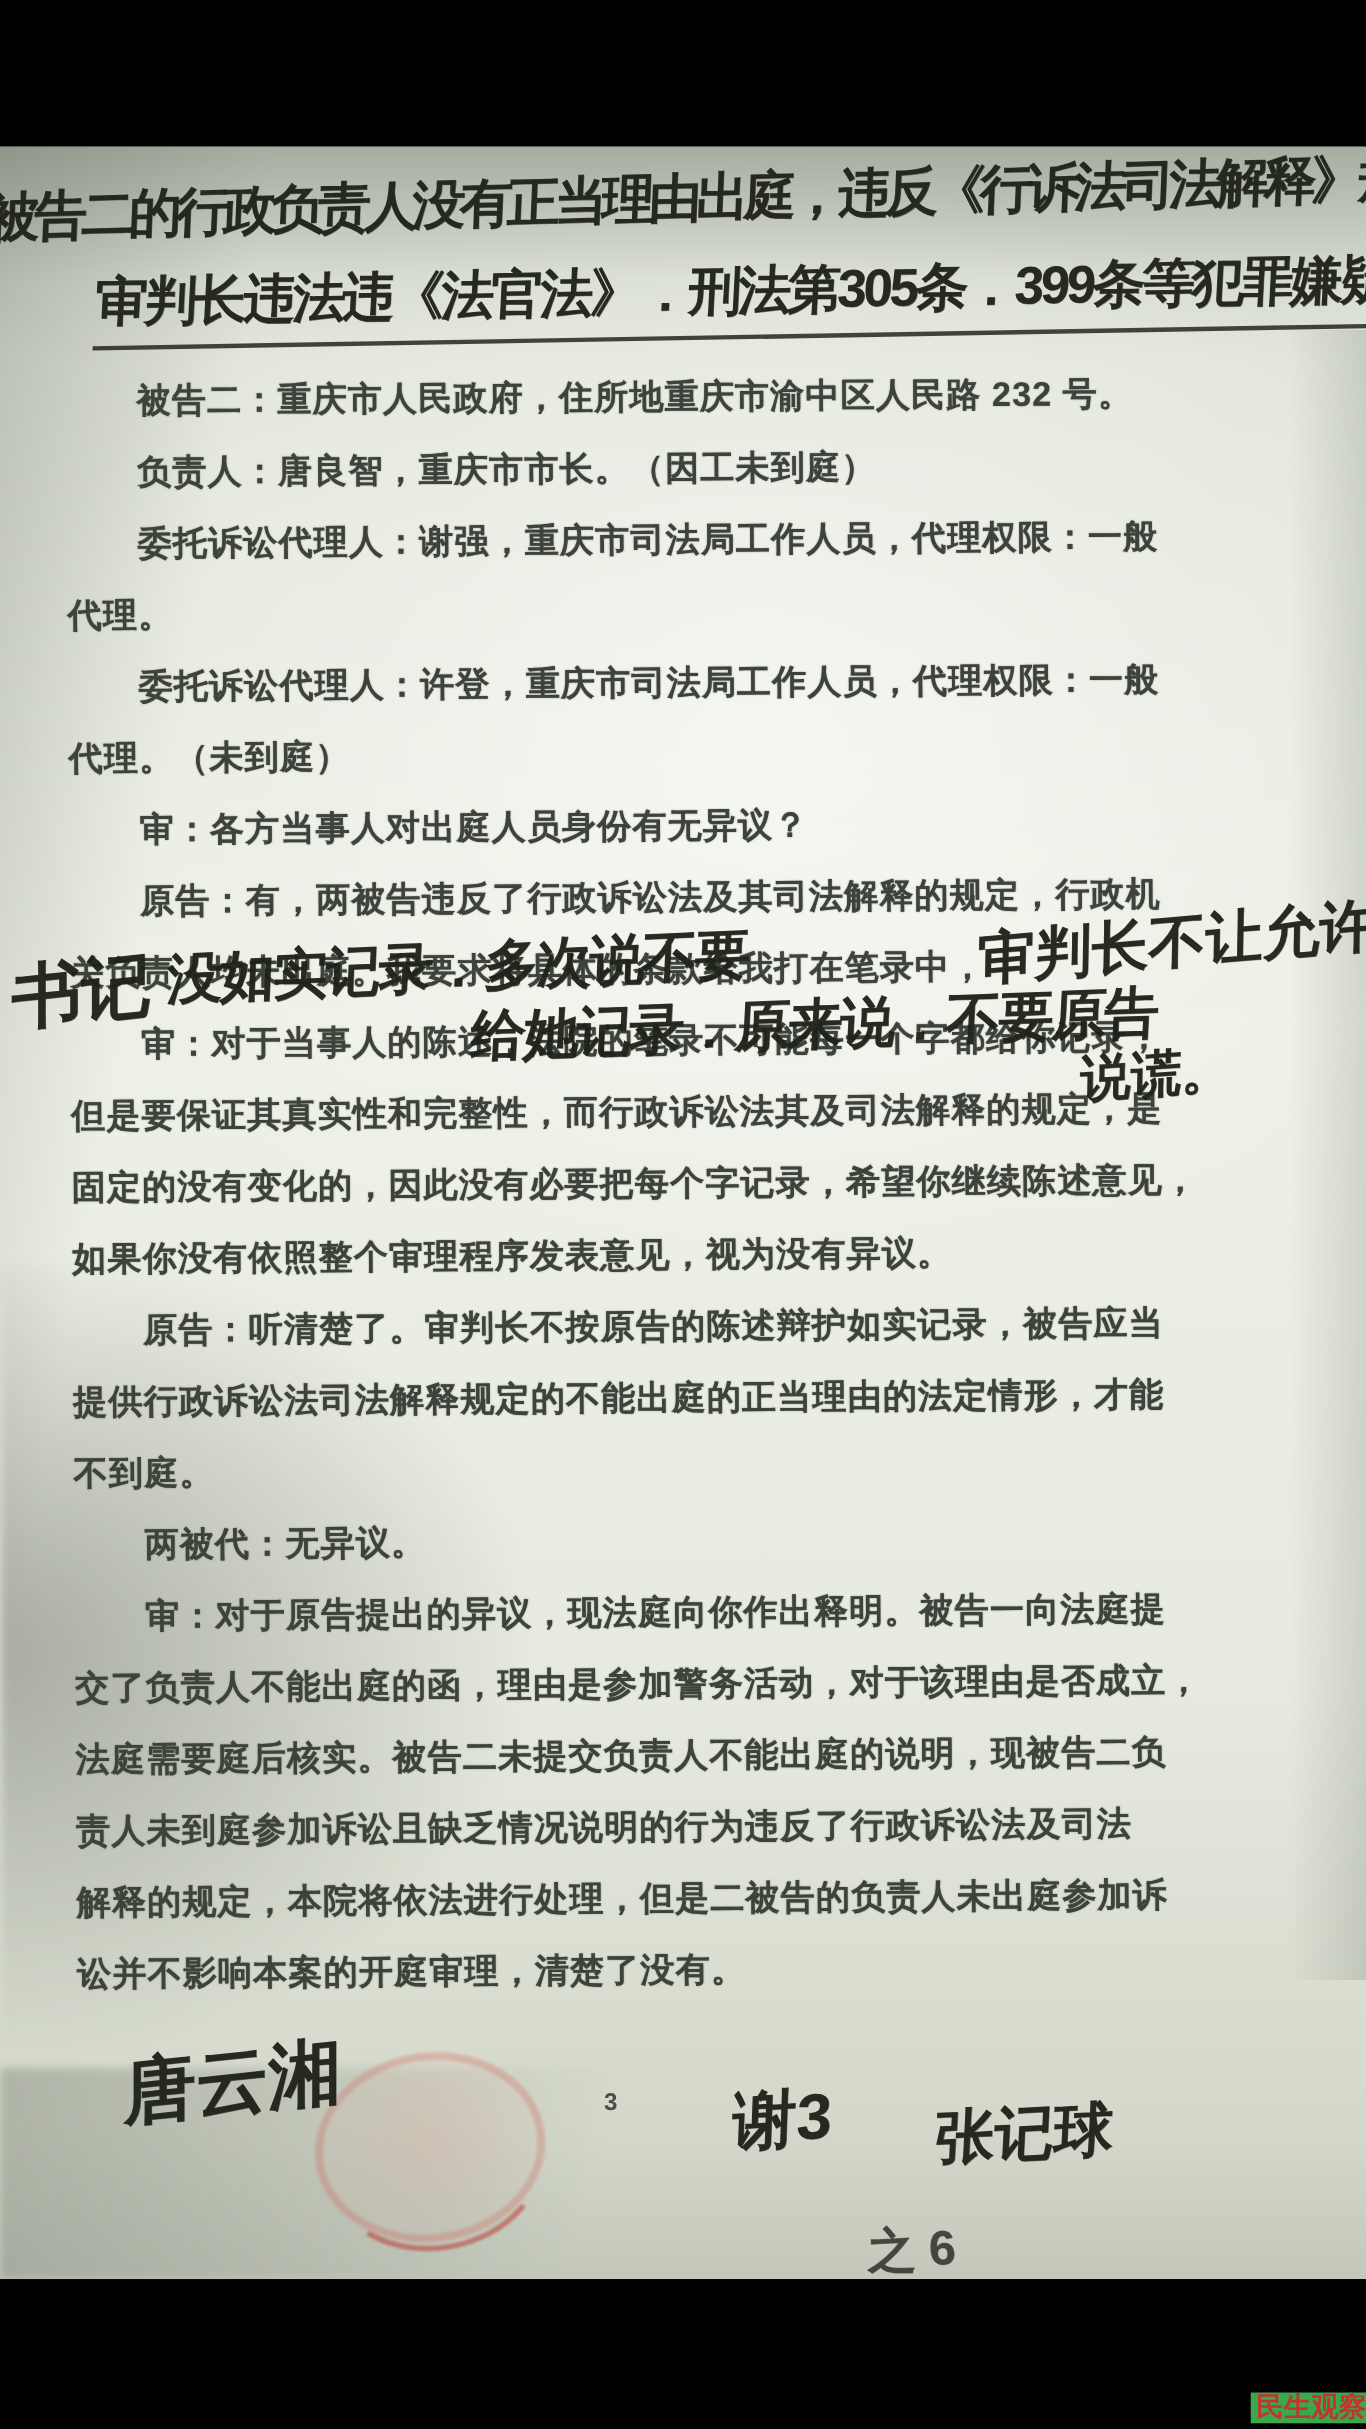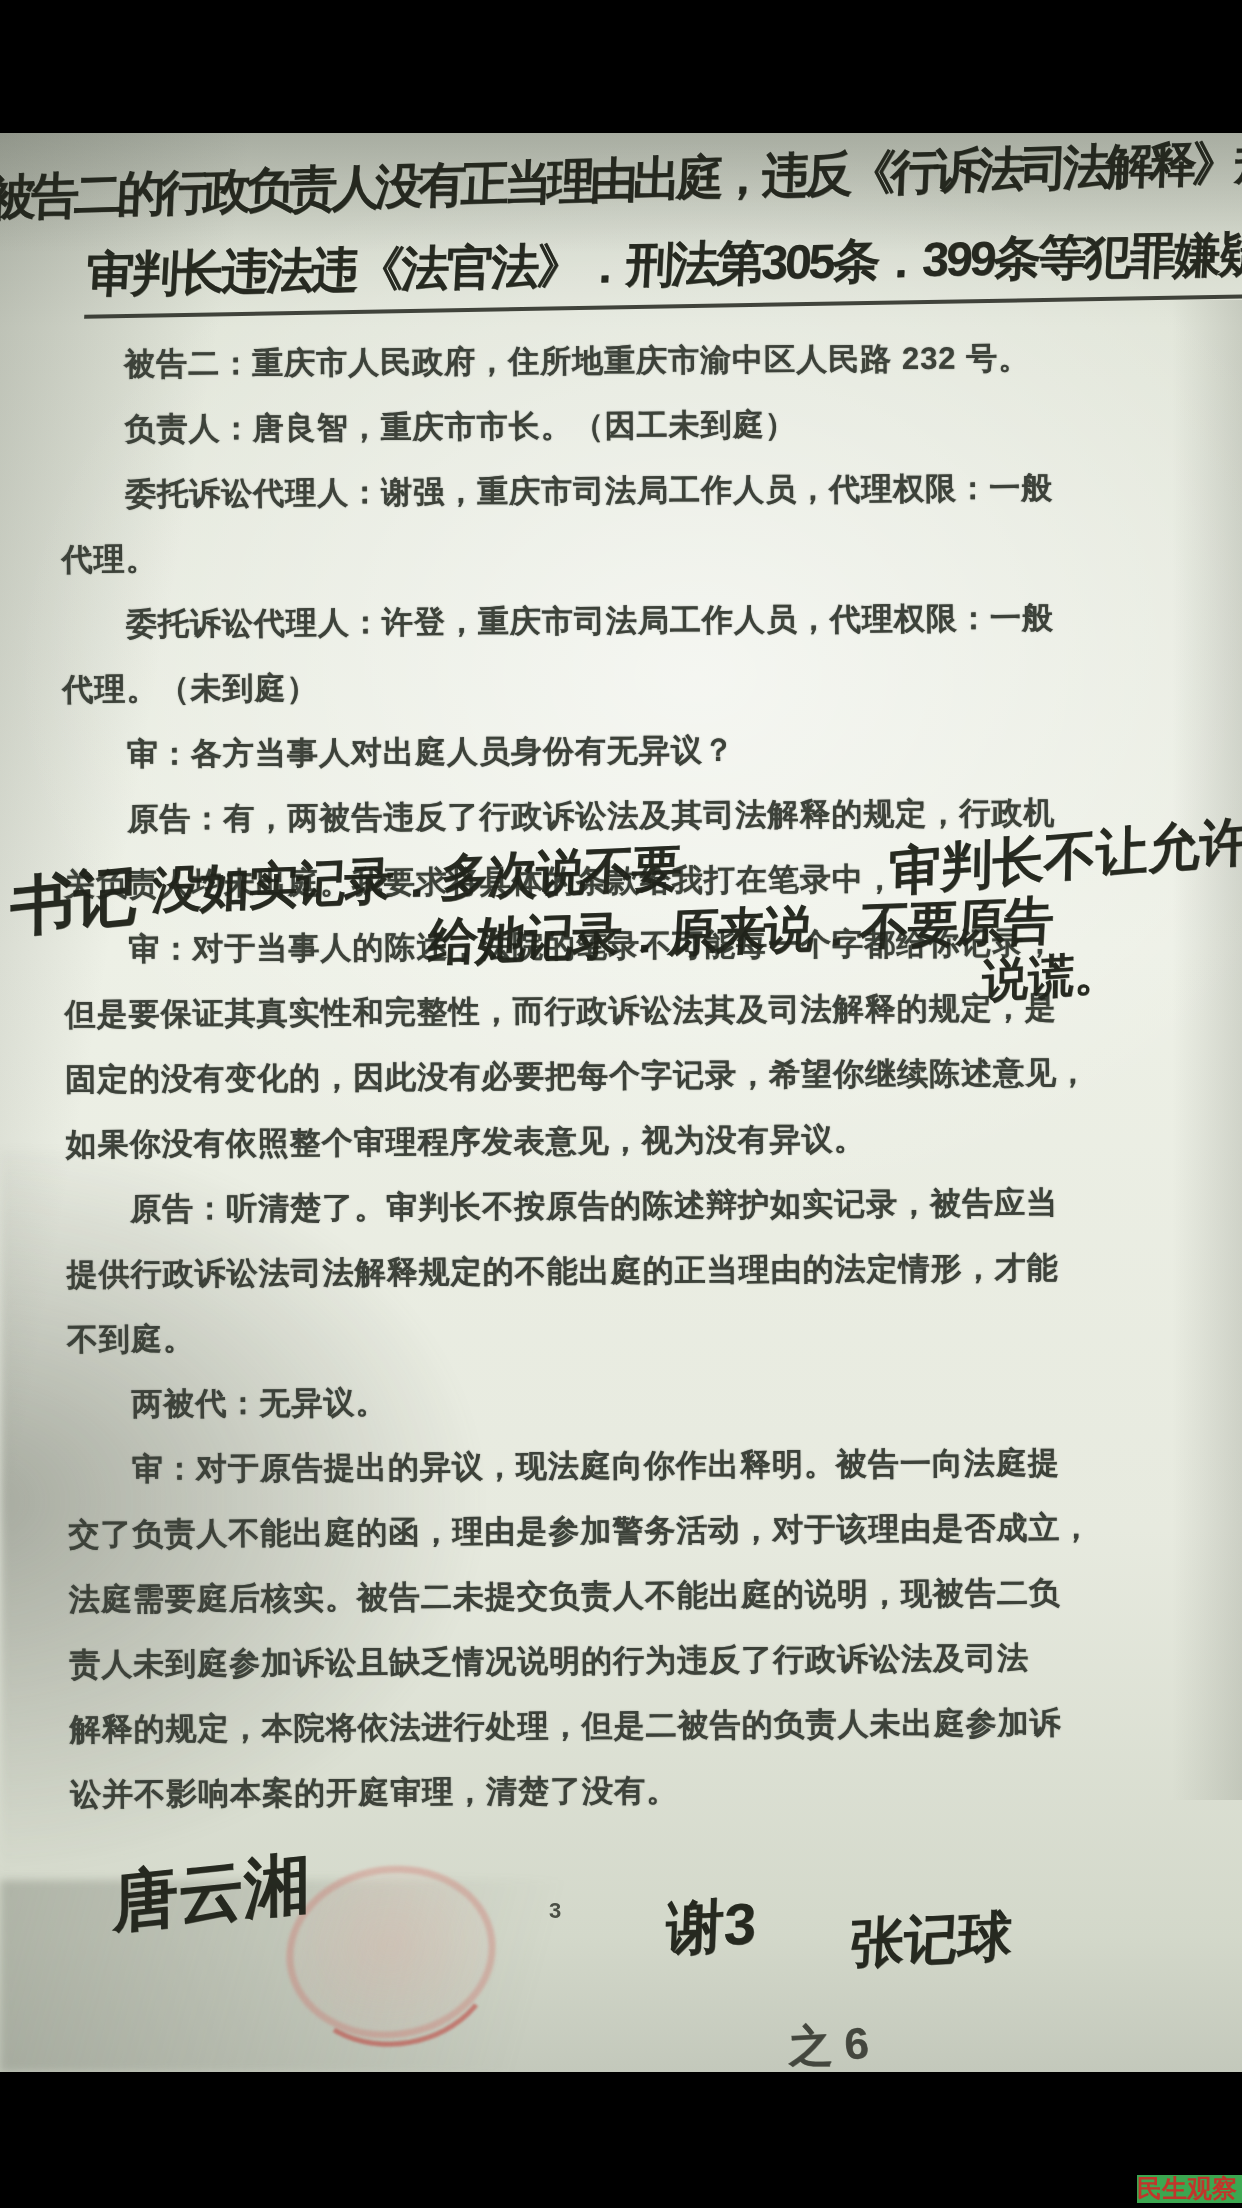--- a/index.html
+++ b/index.html
@@ -67,21 +67,21 @@
     transform:rotate(-10deg);filter:blur(1px);
   }
 
   
   .bar{position:absolute;left:0;width:1242px;background:#000;z-index:10;}
   .bar-top{top:0;height:133px;}
   .bar-bottom{top:2072px;height:136px;}
   .watermark{
     position:absolute;left:1137px;top:2175px;width:105px;height:28px;z-index:11;
     background:#3ca750;color:#c2352b;font-size:25px;font-weight:700;line-height:28px;
-    text-align:left;letter-spacing:0;font-family:"Liberation Serif",serif;white-space:nowrap;
+    text-align:right;letter-spacing:0;font-family:"Liberation Serif",serif;white-space:nowrap;
   }
 </style>
 </head>
 <body>
 
 <div id="stage">
 
   <div class="photo"></div>
   <div class="shade shade-top"></div>
   <div class="shade shade-left-mid"></div>

